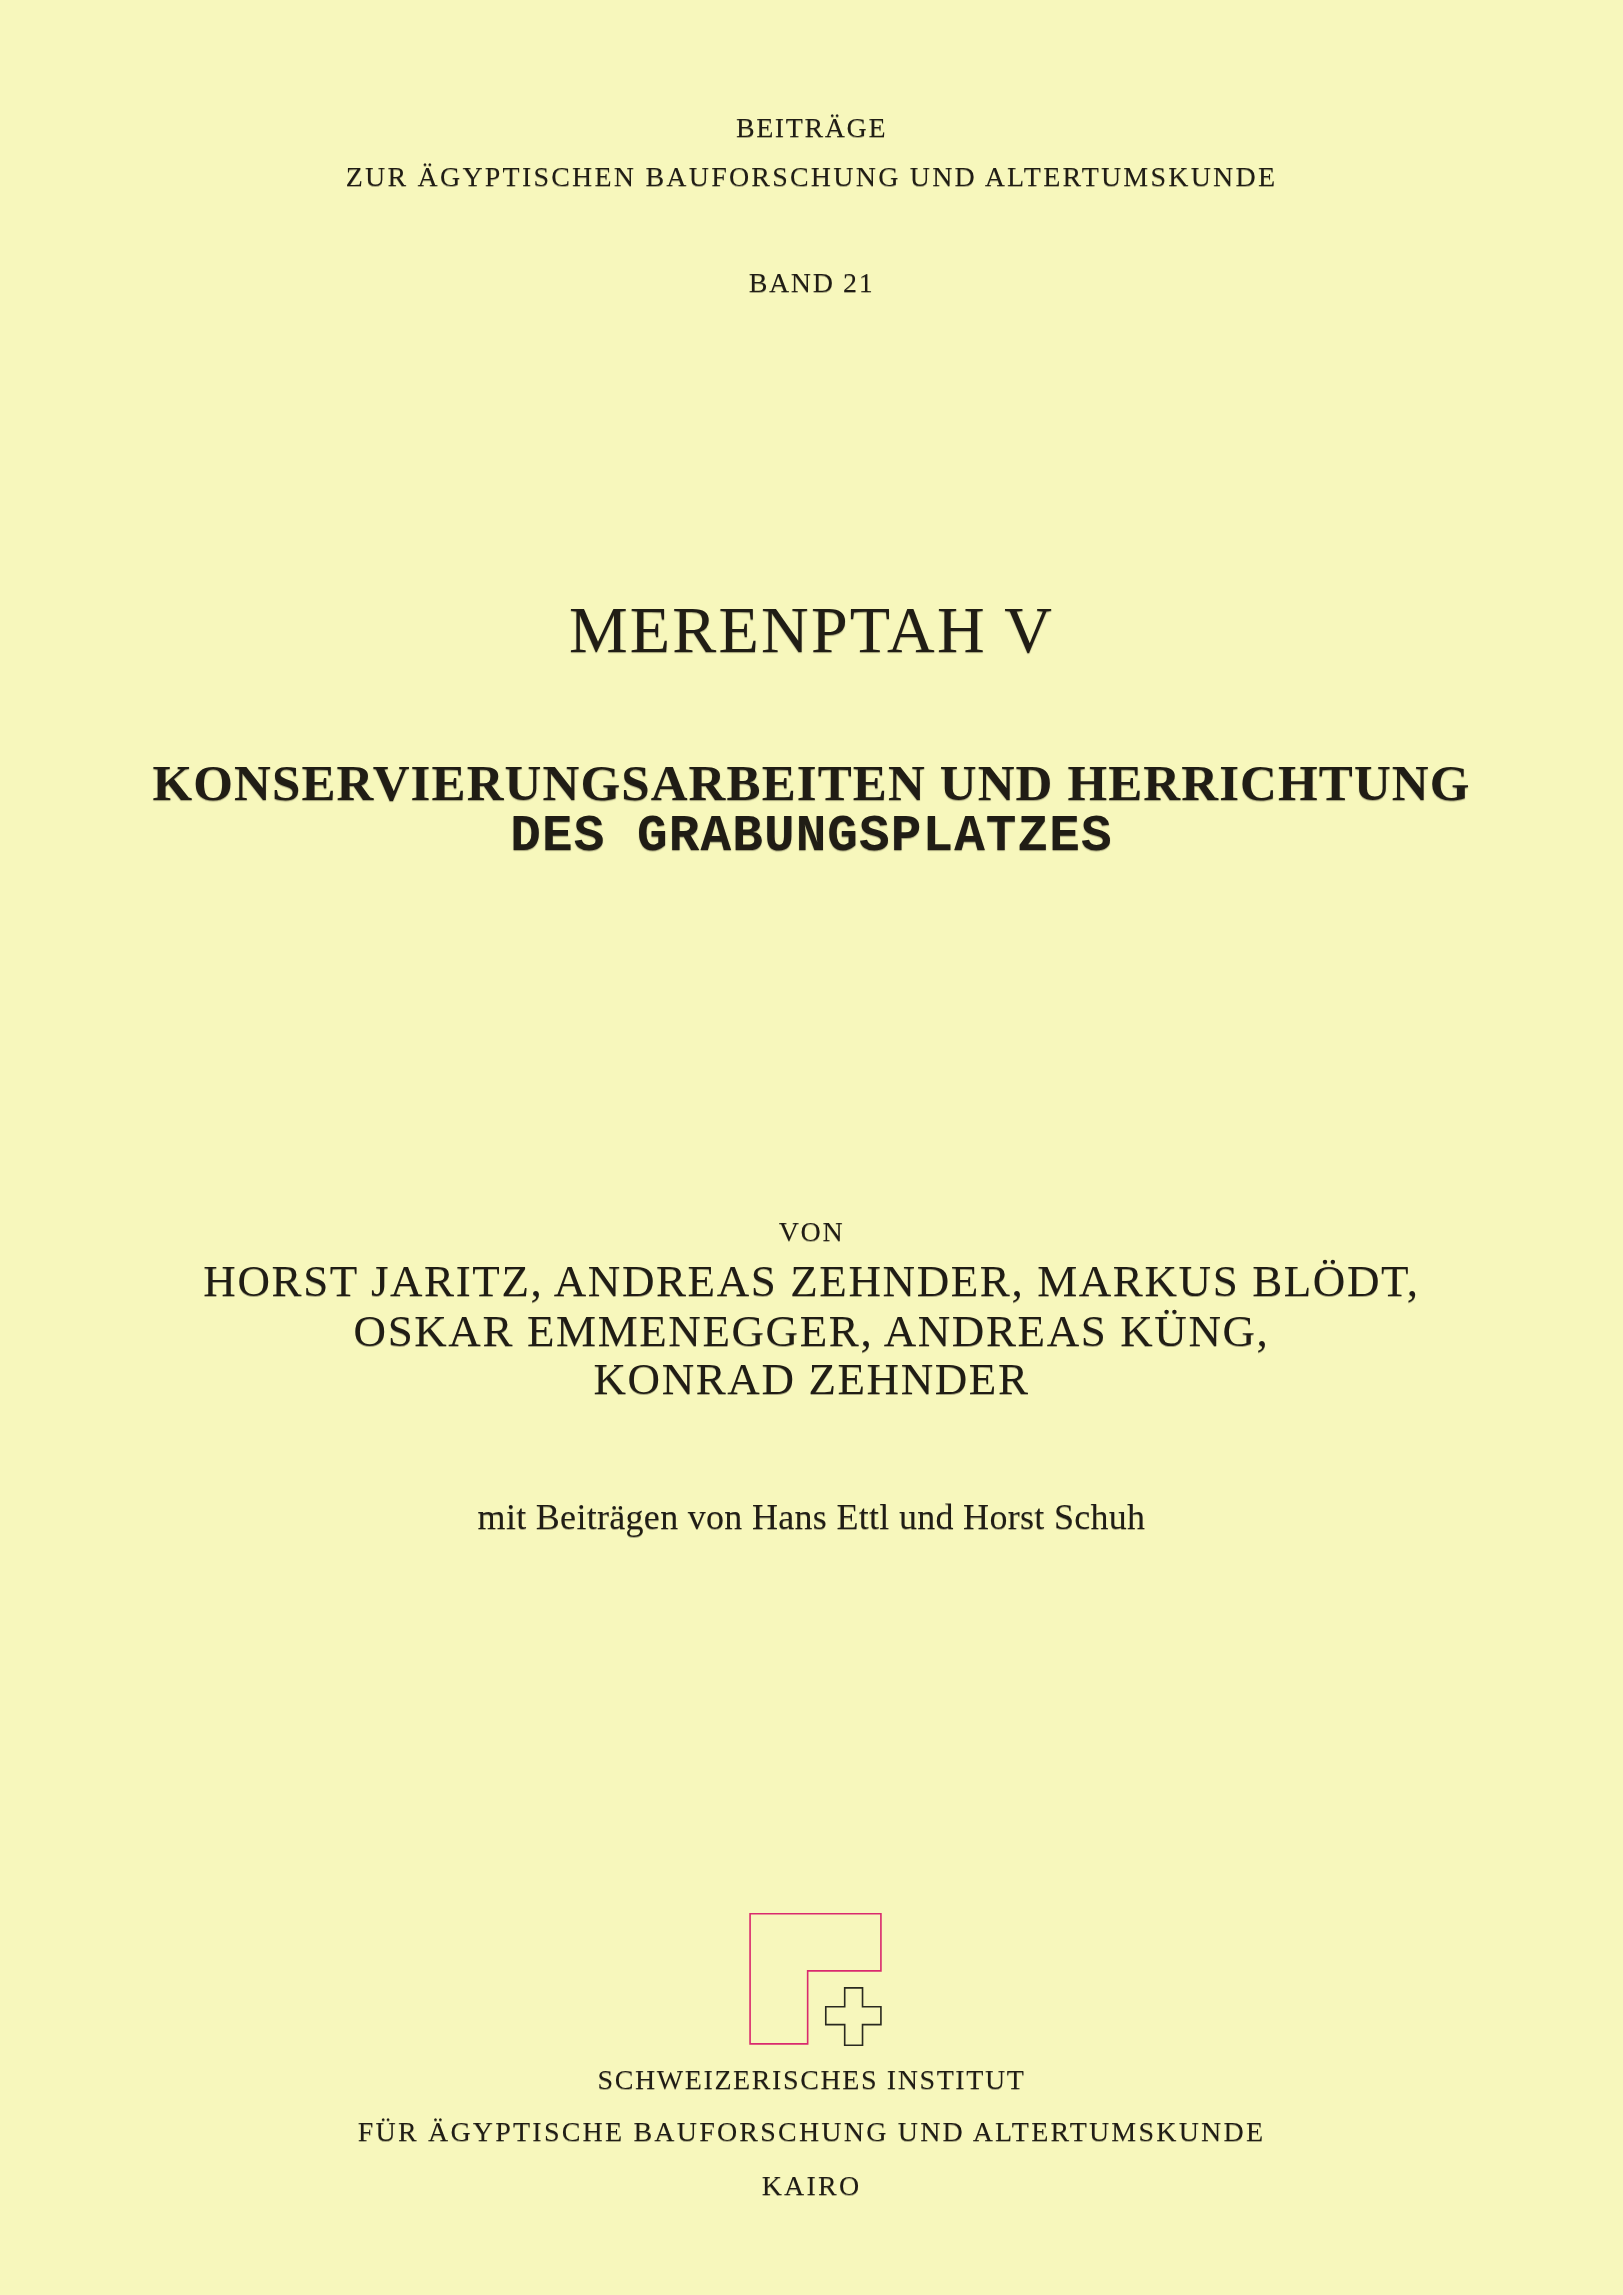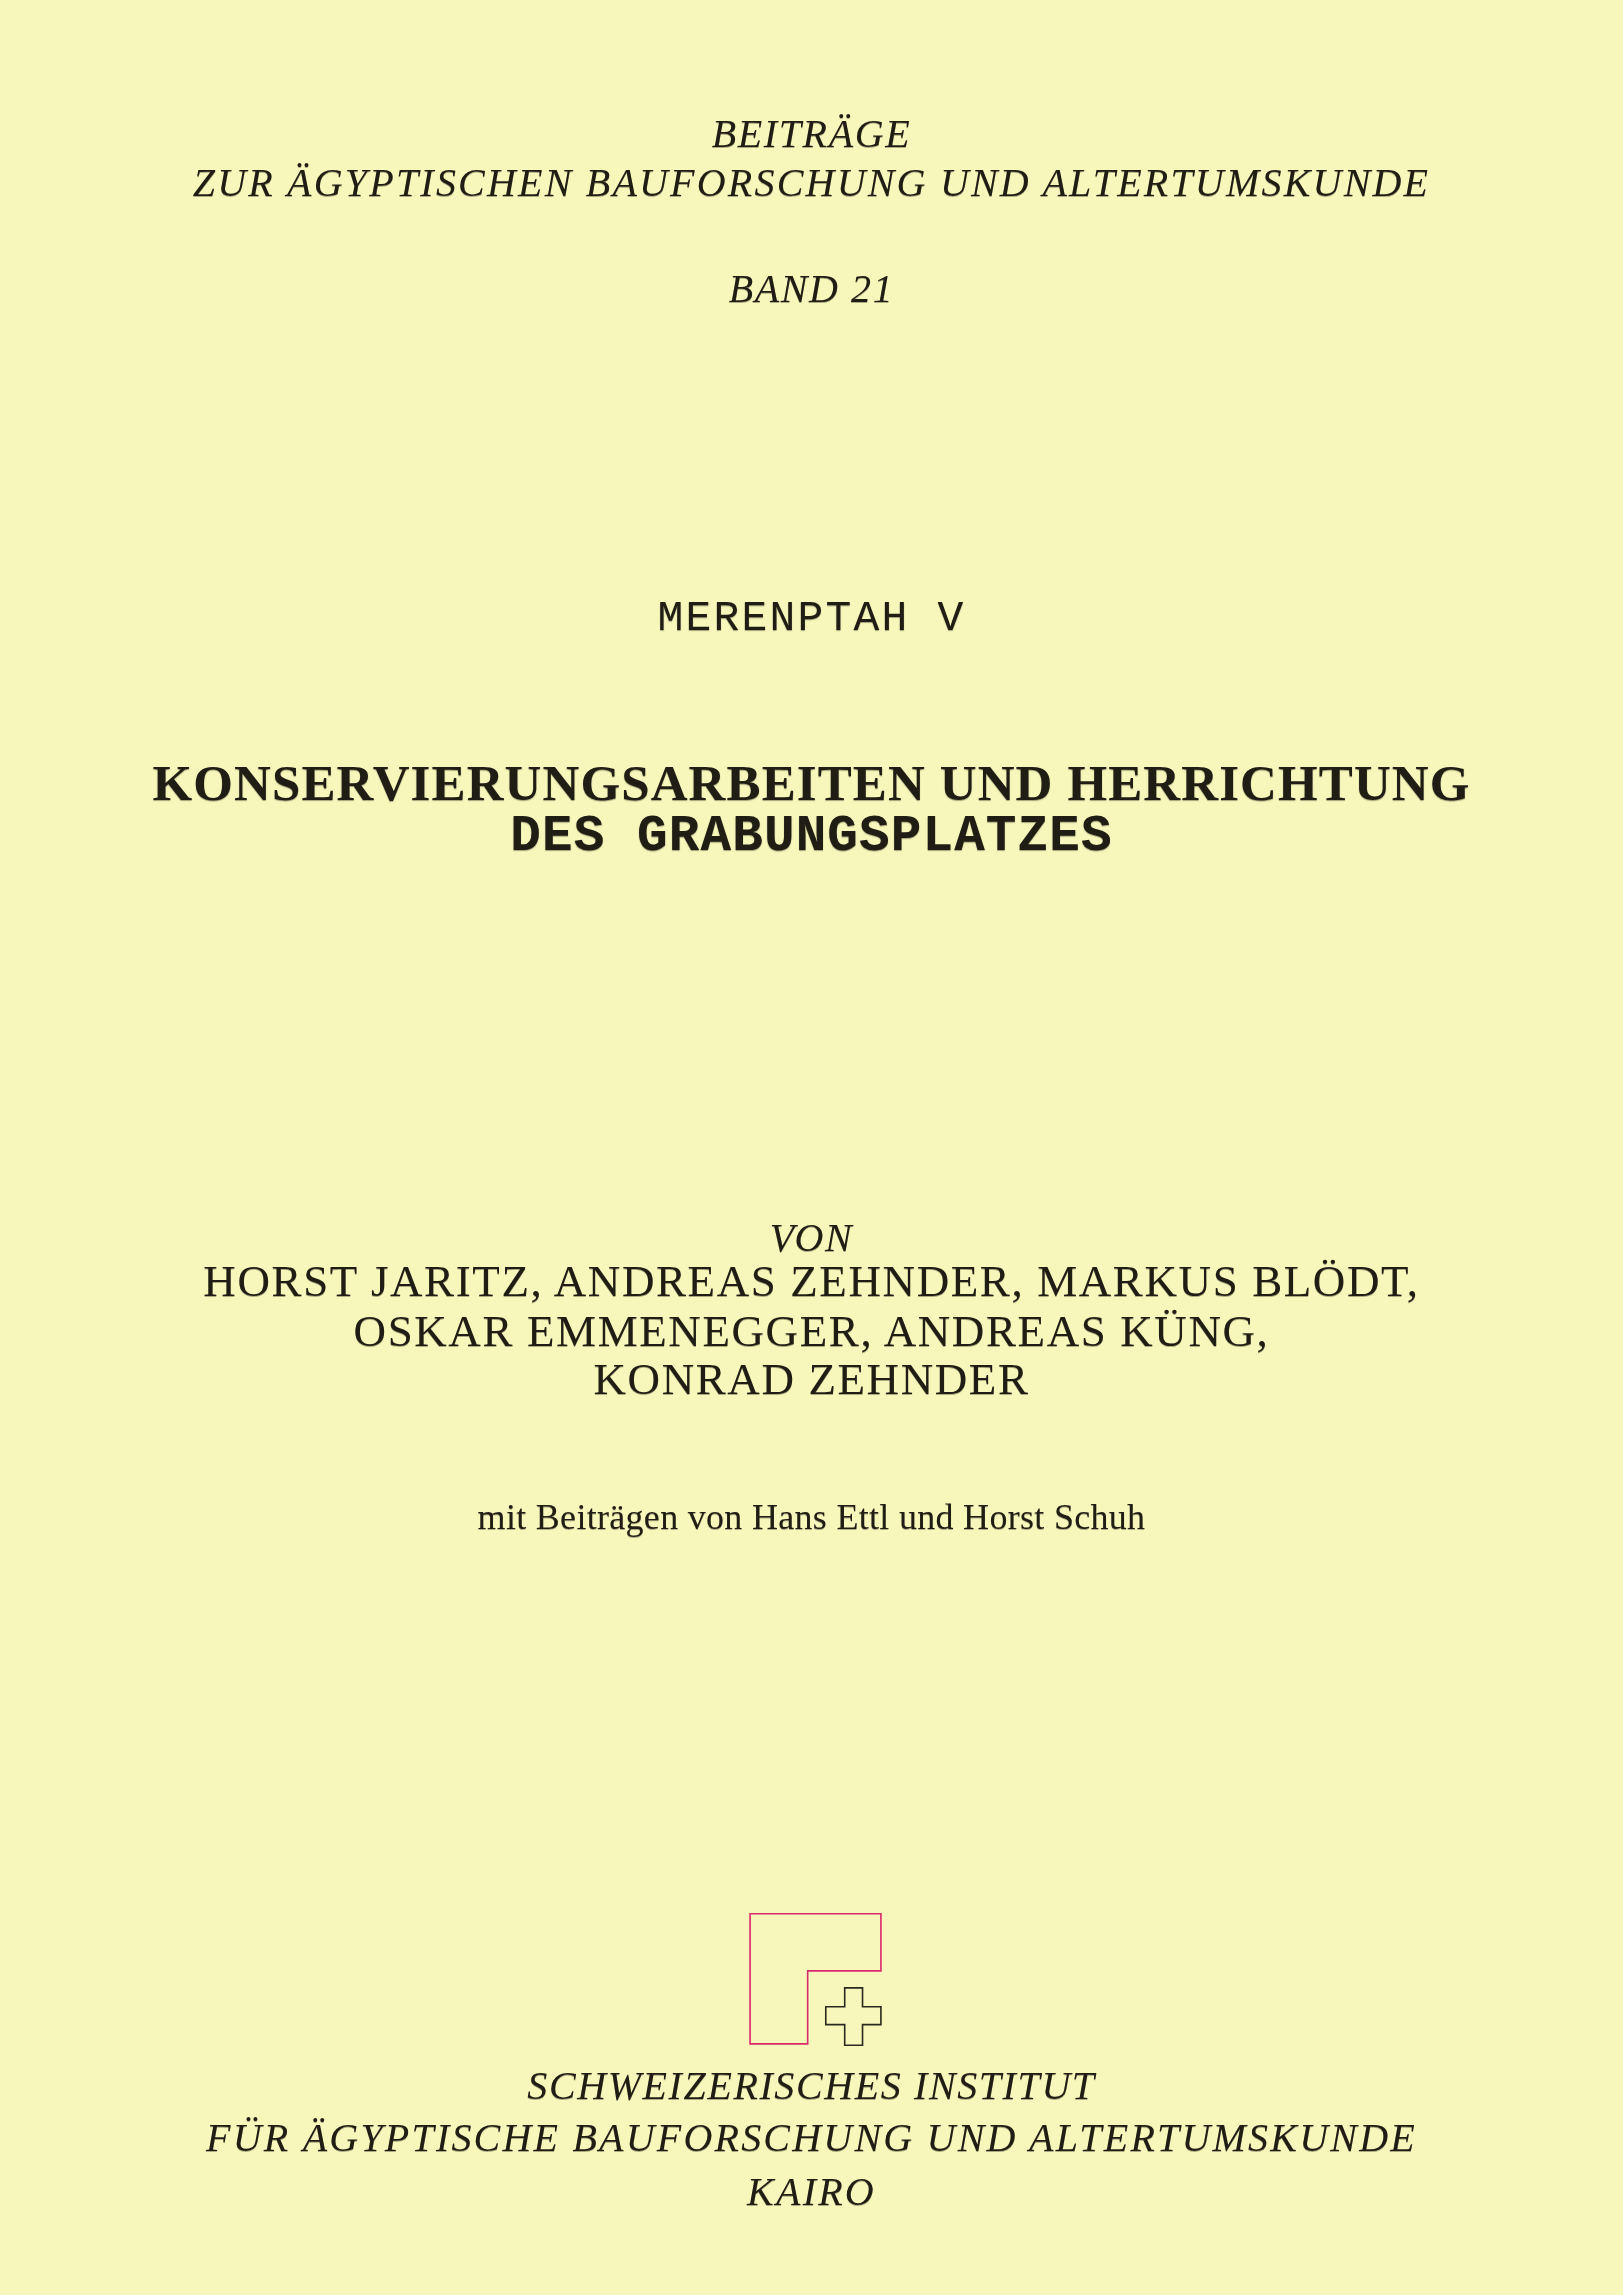--- a/index.html
+++ b/index.html
@@ -20,31 +20,29 @@
   }
   .line {
     position: absolute;
     left: 50%;
     transform: translateX(-50%);
     white-space: nowrap;
     line-height: 1;
     text-align: center;
   }
   .small-caps-line {
-    font-size: 40px;
+    font-size: 28px;
     letter-spacing: 1.6px;
     text-shadow: 0 0.5px 0.5px rgba(32,28,16,0.35);
-    font-style: italic;
   }
   .series-line2 { letter-spacing: 2.2px; }
   .main-title {
-    font-size: 43px;
+    font-size: 66px;
     letter-spacing: 2.2px;
     text-shadow: 0 1.1px 1.1px rgba(32,28,16,0.40);
-    font-family: Liberation Mono, monospace;
   }
   .subtitle-line {
     font-size: 51px;
     font-weight: bold;
     letter-spacing: 1.1px;
     text-shadow: 0 1.1px 1.1px rgba(32,28,16,0.40);
   }
   .authors-line {
     font-size: 45px;
     letter-spacing: 1.6px;

